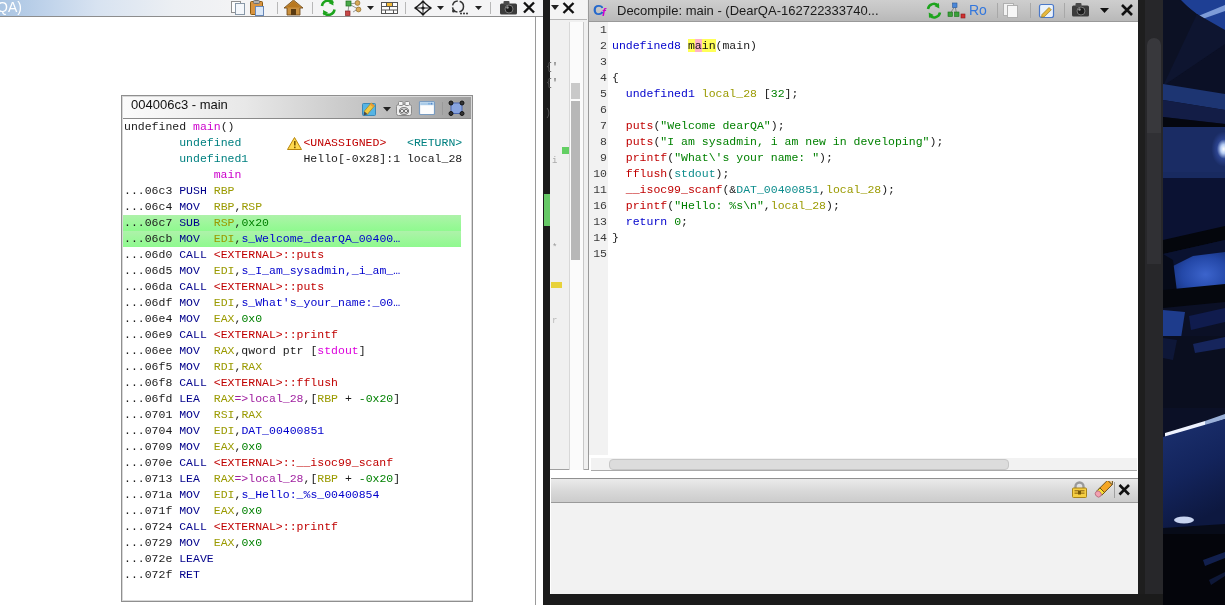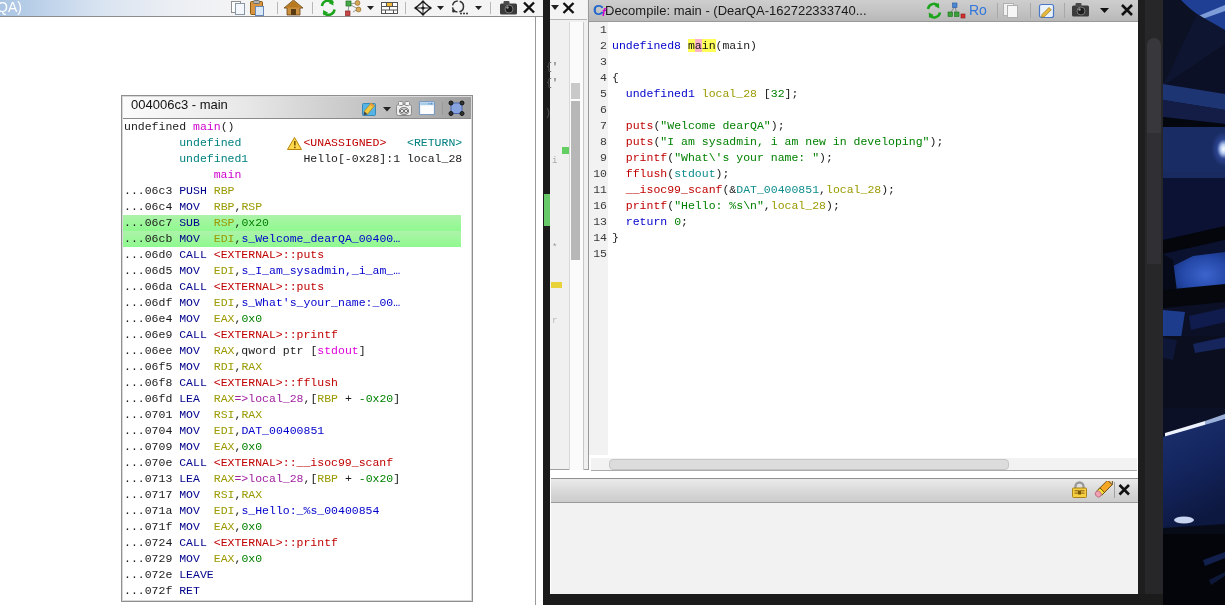--- a/index.html
+++ b/index.html
@@ -181,21 +181,20 @@
 <div class="row"><span><b style="color:#1a1a1a">...06e9</b> <b style="color:#00008b">CALL</b> <b style="color:#c00000">&lt;EXTERNAL&gt;::printf</b></span></div>
 <div class="row"><span><b style="color:#1a1a1a">...06ee</b> <b style="color:#00008b">MOV</b>  <b style="color:#9a9a00">RAX</b><b style="color:#1a1a1a">,qword ptr [</b><b style="color:#dd00dd">stdout</b><b style="color:#1a1a1a">]</b></span></div>
 <div class="row"><span><b style="color:#1a1a1a">...06f5</b> <b style="color:#00008b">MOV</b>  <b style="color:#9a9a00">RDI</b><b style="color:#1a1a1a">,</b><b style="color:#9a9a00">RAX</b></span></div>
 <div class="row"><span><b style="color:#1a1a1a">...06f8</b> <b style="color:#00008b">CALL</b> <b style="color:#c00000">&lt;EXTERNAL&gt;::fflush</b></span></div>
 <div class="row"><span><b style="color:#1a1a1a">...06fd</b> <b style="color:#00008b">LEA</b>  <b style="color:#9a9a00">RAX</b><b style="color:#a020a0">=&gt;local_28</b><b style="color:#1a1a1a">,[</b><b style="color:#9a9a00">RBP</b><b style="color:#1a1a1a"> + </b><b style="color:#008000">-0x20</b><b style="color:#1a1a1a">]</b></span></div>
 <div class="row"><span><b style="color:#1a1a1a">...0701</b> <b style="color:#00008b">MOV</b>  <b style="color:#9a9a00">RSI</b><b style="color:#1a1a1a">,</b><b style="color:#9a9a00">RAX</b></span></div>
 <div class="row"><span><b style="color:#1a1a1a">...0704</b> <b style="color:#00008b">MOV</b>  <b style="color:#9a9a00">EDI</b><b style="color:#1a1a1a">,</b><b style="color:#0000cc">DAT_00400851</b></span></div>
 <div class="row"><span><b style="color:#1a1a1a">...0709</b> <b style="color:#00008b">MOV</b>  <b style="color:#9a9a00">EAX</b><b style="color:#1a1a1a">,</b><b style="color:#008000">0x0</b></span></div>
 <div class="row"><span><b style="color:#1a1a1a">...070e</b> <b style="color:#00008b">CALL</b> <b style="color:#c00000">&lt;EXTERNAL&gt;::__isoc99_scanf</b></span></div>
 <div class="row"><span><b style="color:#1a1a1a">...0713</b> <b style="color:#00008b">LEA</b>  <b style="color:#9a9a00">RAX</b><b style="color:#a020a0">=&gt;local_28</b><b style="color:#1a1a1a">,[</b><b style="color:#9a9a00">RBP</b><b style="color:#1a1a1a"> + </b><b style="color:#008000">-0x20</b><b style="color:#1a1a1a">]</b></span></div>
-<div class="row"><span><b style="color:#1a1a1a">...0717</b> <b style="color:#00008b">MOV</b>  <b style="color:#9a9a00">RSI</b><b style="color:#1a1a1a">,</b><b style="color:#9a9a00">RAX</b></span></div>
 <div class="row"><span><b style="color:#1a1a1a">...071a</b> <b style="color:#00008b">MOV</b>  <b style="color:#9a9a00">EDI</b><b style="color:#1a1a1a">,</b><b style="color:#0000cc">s_Hello:_%s_00400854</b></span></div>
 <div class="row"><span><b style="color:#1a1a1a">...071f</b> <b style="color:#00008b">MOV</b>  <b style="color:#9a9a00">EAX</b><b style="color:#1a1a1a">,</b><b style="color:#008000">0x0</b></span></div>
 <div class="row"><span><b style="color:#1a1a1a">...0724</b> <b style="color:#00008b">CALL</b> <b style="color:#c00000">&lt;EXTERNAL&gt;::printf</b></span></div>
 <div class="row"><span><b style="color:#1a1a1a">...0729</b> <b style="color:#00008b">MOV</b>  <b style="color:#9a9a00">EAX</b><b style="color:#1a1a1a">,</b><b style="color:#008000">0x0</b></span></div>
 <div class="row"><span><b style="color:#1a1a1a">...072e</b> <b style="color:#00008b">LEAVE</b></span></div>
 <div class="row"><span><b style="color:#1a1a1a">...072f</b> <b style="color:#00008b">RET</b>  </span></div>
 <svg class="abs" style="left:164px;top:18px;" width="15" height="13" viewBox="0 0 15 13">
         <path d="M7.5 0.5 L14.5 12.5 L0.5 12.5 Z" fill="#ffd84d" stroke="#b8860b" stroke-width="1"></path>
         <rect x="7" y="4" width="1.6" height="4.5" fill="#7a5800"></rect>
         <rect x="7" y="9.6" width="1.6" height="1.6" fill="#7a5800"></rect>
@@ -224,21 +223,21 @@
   <div class="abs" style="left:12px;top:147px;width:7px;height:7px;background:#63cf63;"></div>
   <div class="abs" style="left:1px;top:282px;width:11px;height:6px;background:#e8d23a;"></div>
   <div class="abs mono" style="left:2px;top:156px;font-size:9px;color:#aaa;">i</div>
   <div class="abs mono" style="left:2px;top:243px;font-size:9px;color:#999;">*</div>
   <div class="abs mono" style="left:2px;top:316px;font-size:9px;color:#bbb;">r</div>
 </div>
 
 <div class="abs" id="decomp" style="left:588px;top:0;width:550px;height:470px;background:#ffffff;border-left:1px solid #9a9a9a;">
   <div class="abs" id="dtitle" style="left:0;top:0;width:550px;height:21px;
    background:linear-gradient(to bottom,#cecece 0%,#c3c3c3 55%,#b8b8b8 100%);border-bottom:1px solid #999;">
-    <div class="abs" style="left:16px;top:3px;font-size:13px;color:#1a1a1a;">Decompile: main - (DearQA-162722333740...</div>
+    <div class="abs" style="left:28px;top:3px;font-size:13px;color:#1a1a1a;">Decompile: main - (DearQA-162722333740...</div>
     <div class="abs" style="left:4px;top:1px;font-size:15px;font-weight:bold;color:#2468cc;">C</div>
     <div class="abs" style="left:13px;top:6px;font-size:11px;font-weight:bold;font-style:italic;color:#cc00cc;">f</div>
     <svg class="abs" style="left:335px;top:2px;" width="215" height="18" viewBox="0 0 215 18">
 
       <g transform="translate(2,1)">
         <path d="M2 6 A6 6 0 0 1 12.5 3" fill="none" stroke="#1da41d" stroke-width="2.5"></path>
         <path d="M12.8 0 L13.3 5.5 L8.3 3 Z" fill="#1da41d"></path>
         <path d="M14 9.5 A6 6 0 0 1 3.5 12.2" fill="none" stroke="#1da41d" stroke-width="2.5"></path>
         <path d="M3.2 15 L2.7 9.5 L7.7 12 Z" fill="#1da41d"></path>
       </g>

